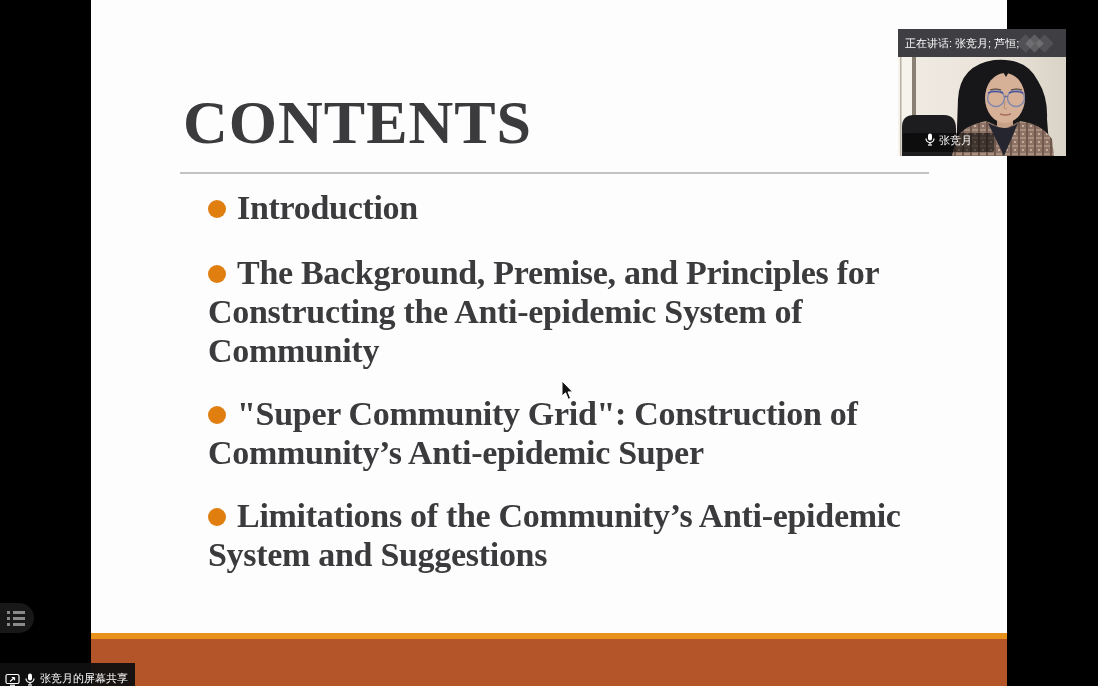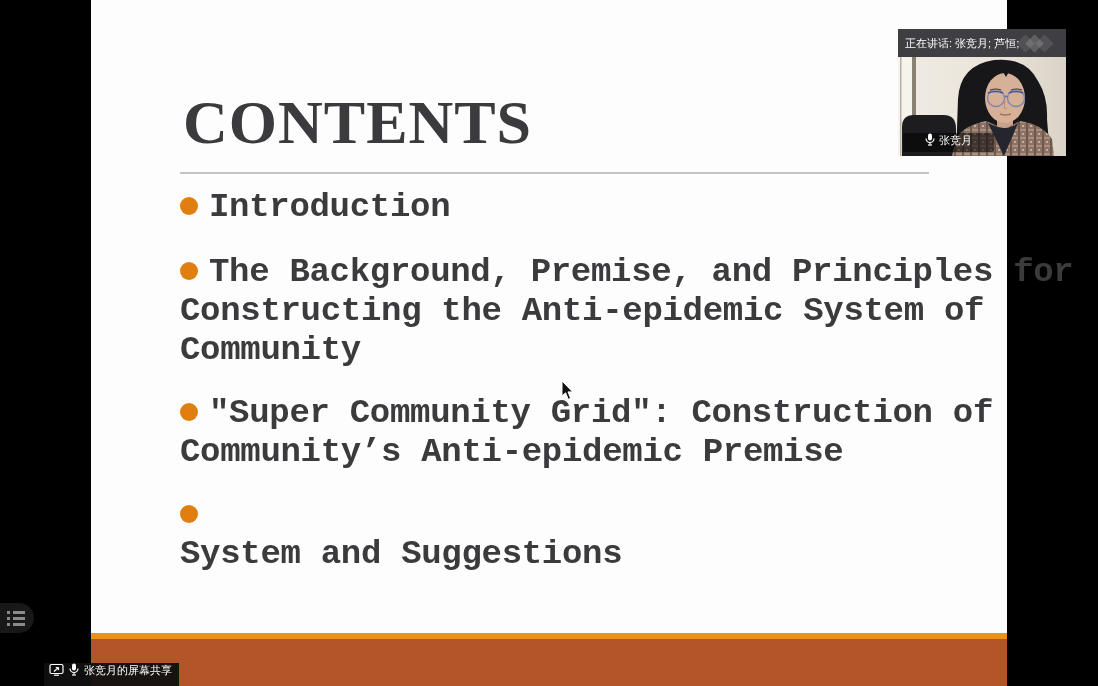--- a/index.html
+++ b/index.html
@@ -18,23 +18,24 @@
     position:absolute; left:92px; top:88px;
     font-family:"Liberation Serif", serif; font-weight:bold;
     font-size:62px; line-height:68px; letter-spacing:1px; color:#3b3b3e;
   }
   .divider { position:absolute; left:89px; top:172px; width:749px; height:2px; background:#c3c3c3; }
 
   .bullet-list { position:absolute; left:89px; top:188px; width:770px; }
   .bullet-item { margin-bottom:24px; }
   .bullet-item.first { margin-bottom:26px; }
   .bline {
-    font-family:Liberation Mono, monospace; font-weight:bold;
+    font-family:Liberation Serif, serif; font-weight:bold;
     font-size:34px; line-height:39px; color:#3b3b3e; letter-spacing:-0.3px;
     white-space:nowrap;
+    margin-left:28px;
   }
   .bdot {
     display:inline-block; width:18px; height:18px; border-radius:50%;
     background:#e07f10; margin-right:11px; vertical-align:1px;
   }
 
   
   .cursor { position:absolute; left:558px; top:380px; }
 
   
@@ -62,22 +63,22 @@
     background:#181818; border-radius:0 15px 15px 0;
     display:flex; flex-direction:column; justify-content:center; gap:3px; padding-left:7px;
   }
   .pt-row { display:flex; align-items:center; gap:3px; }
   .pt-dot { width:3px; height:3px; background:#8a8a8a; }
   .pt-bar { width:12px; height:3px; background:#8a8a8a; }
 
   
   .share-pill {
     position:absolute; left:0; top:663px; height:23px;
-    background:rgba(16,16,16,0.95); display:flex; align-items:flex-start; gap:5px;
-    padding:0 7px 0 5px; color:#fff; font-size:11px; white-space:nowrap;margin-left:44px;
+    background:rgba(16,16,16,0.95); display:flex; align-items:flex-end; gap:5px;
+    padding:0 7px 0 5px; color:#fff; font-size:11px; white-space:nowrap;
   }
 </style>
 </head>
 <body>
 
 <div class="stage">
 
   <div class="slide">
     <div class="slide-white">
       <h1 class="slide-title">CONTENTS</h1>
@@ -90,25 +91,25 @@
         </div>
 
         <div class="bullet-item">
           <div class="bline"><span class="bdot"></span><span>The Background, Premise, and Principles for</span></div>
           <div class="bline">Constructing the Anti-epidemic System of</div>
           <div class="bline">Community</div>
         </div>
 
         <div class="bullet-item">
           <div class="bline"><span class="bdot"></span><span>"Super Community Grid": Construction of</span></div>
-          <div class="bline">Community’s Anti-epidemic Premise</div>
+          <div class="bline">Community’s Anti-epidemic Super</div>
         </div>
 
         <div class="bullet-item">
-          <div class="bline"><span class="bdot"></span></div>
+          <div class="bline"><span class="bdot"></span><span>Limitations of the Community’s Anti-epidemic</span></div>
           <div class="bline">System and Suggestions</div>
         </div>
 
       </div>
     </div>
     <div class="accent-line"></div>
     <div class="footer-bar"></div>
   </div>
 
   <div class="cursor">

